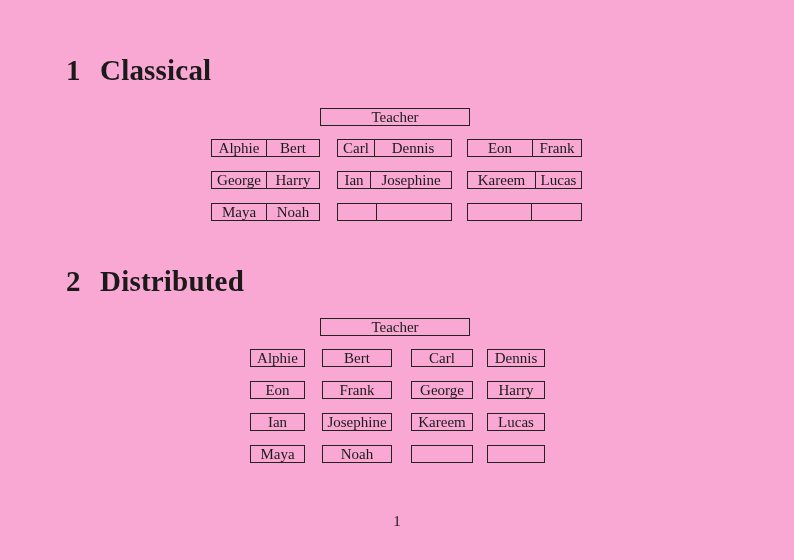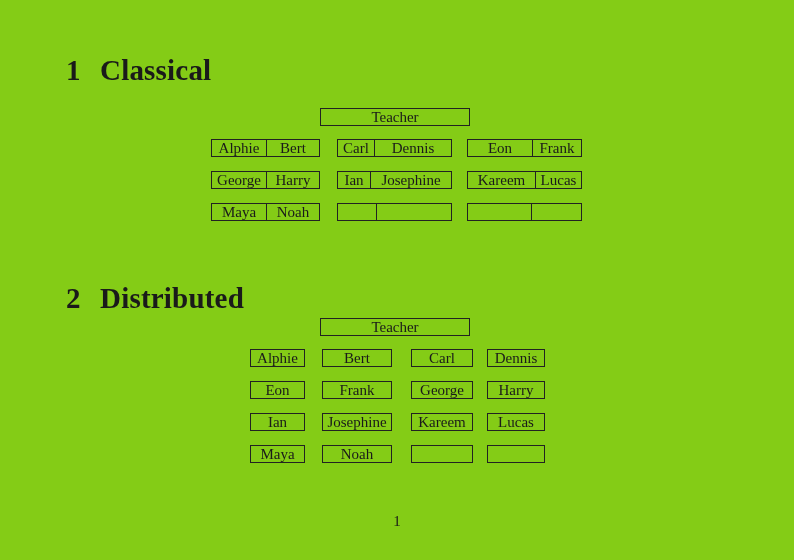--- a/index.html
+++ b/index.html
@@ -1,17 +1,17 @@
 <!DOCTYPE html>
 <html><head>
 <meta charset="utf-8">
 <style>
   html,body { margin:0; padding:0; background:#ffffff; }
   .page {
-    position:relative; width:794px; height:560px; background:#84cc16;
+    position:relative; width:794px; height:560px; background:#f9a8d4;
     font-family:"Liberation Serif", serif; color:#1a1a1a; overflow:hidden;
   }
   .sec-head {
     position:absolute; left:66px; font-weight:bold; font-size:29px; line-height:1;
     white-space:nowrap; letter-spacing:0.2px;
   }
   .sec-head .num { display:inline-block; width:34px; }
   .tbox {
     position:absolute; box-sizing:border-box; height:18px;
     border:1px solid #222; text-align:center; font-size:15px; line-height:16px;
@@ -71,21 +71,21 @@
   </div>
   <div class="desk" style="left:337px; top:203px;">
     <div class="cell" style="width:40px;"></div>
     <div class="cell" style="width:75px;"></div>
   </div>
   <div class="desk" style="left:467px; top:203px;">
     <div class="cell" style="width:65px;"></div>
     <div class="cell" style="width:50px;"></div>
   </div>
 
-  <div class="sec-head" style="top:284px;">
+  <div class="sec-head" style="top:267px;">
     <span class="num">2</span><span>Distributed</span>
   </div>
 
   <div class="tbox" style="left:320px; top:318px; width:150px;">Teacher</div>
 
   <div class="tbox" style="left:250px; top:349px; width:55px;">Alphie</div>
   <div class="tbox" style="left:322px; top:349px; width:70px;">Bert</div>
   <div class="tbox" style="left:411px; top:349px; width:62px;">Carl</div>
   <div class="tbox" style="left:487px; top:349px; width:58px;">Dennis</div>
 

